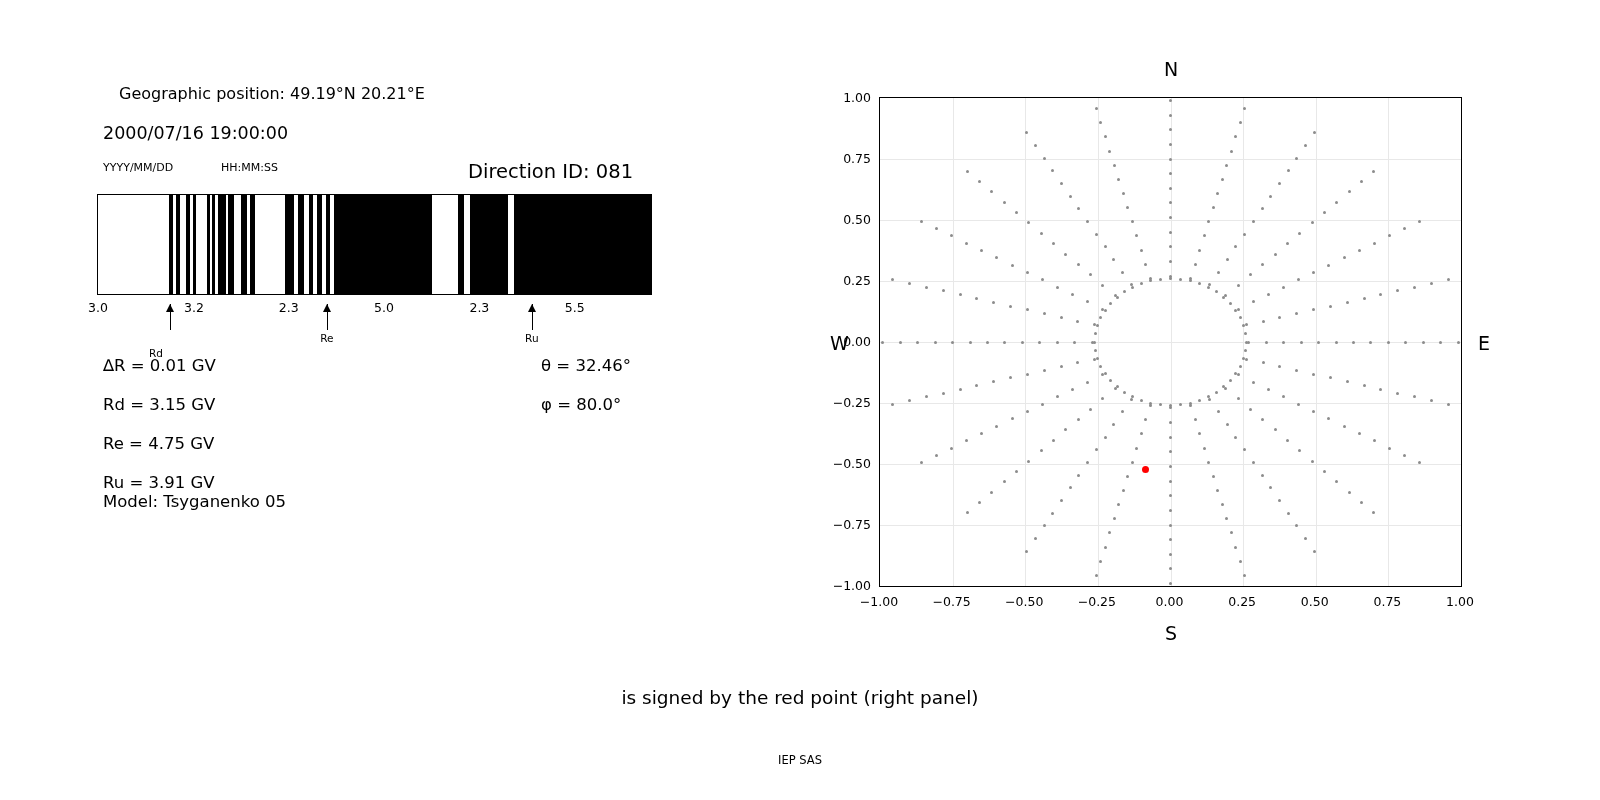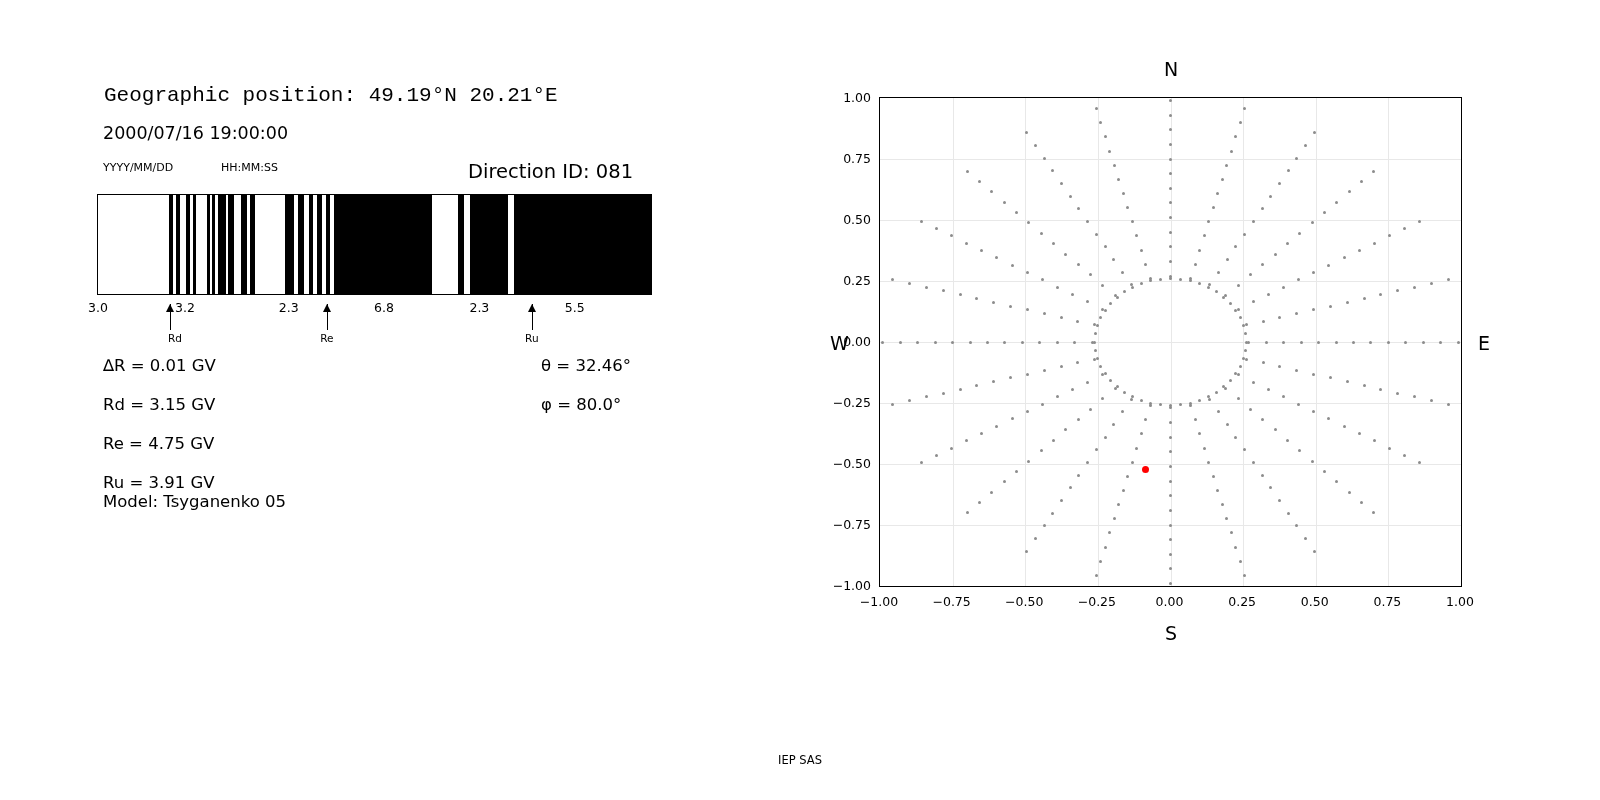--- a/index.html
+++ b/index.html
@@ -17,24 +17,23 @@
   }
 
   
   #left-panel {
     position: absolute;
     left: 0; top: 0;
     width: 800px; height: 680px;
   }
   #geo-position {
     position: absolute;
-    left: 104px; top: 84px;
-    font-size: 21px;
-    white-space: nowrap;
-    font-family: Liberation Mono, monospace;
+    left: 119px; top: 84px;
+    font-size: 16px;
+    white-space: nowrap;
   }
   #datetime {
     position: absolute;
     left: 103px; top: 123px;
     font-size: 17.5px;
     white-space: nowrap;
   }
   #date-format-label {
     position: absolute;
     left: 103px; top: 161px;
@@ -230,27 +229,27 @@
       <div class="pen-band" style="left: 211.189px; width: 4.29052px;"></div>
       <div class="pen-band" style="left: 218.816px; width: 5.24397px;"></div>
       <div class="pen-band" style="left: 227.874px; width: 4.29052px;"></div>
       <div class="pen-band" style="left: 236.455px; width: 97.2517px;"></div>
       <div class="pen-band" style="left: 360.403px; width: 5.72069px;"></div>
       <div class="pen-band" style="left: 371.845px; width: 38.1379px;"></div>
       <div class="pen-band" style="left: 415.703px; width: 137.297px;"></div>
     </div>
   <div id="penumbra-axis">
       <div class="pen-tick-label" style="left: 1px;">3.0</div>
-      <div class="pen-tick-label" style="left: 88px; text-align: right;">3.2</div>
+      <div class="pen-tick-label" style="left: 97px; text-align: right;">3.2</div>
       <div class="pen-tick-label" style="left: 191.69px;">2.3</div>
-      <div class="pen-tick-label" style="left: 287.034px;">6.8</div>
+      <div class="pen-tick-label" style="left: 287.034px;">5.0</div>
       <div class="pen-tick-label" style="left: 382.379px;">2.3</div>
       <div class="pen-tick-label" style="left: 477.724px;">5.5</div>
       <div class="pen-marker" style="left: 72.5086px;"></div>
-      <div class="pen-marker-label" style="left: 78px;">Rd</div>
+      <div class="pen-marker-label" style="left: 59px; margin-top: 15px;">Rd</div>
       <div class="pen-marker" style="left: 229.828px;"></div>
       <div class="pen-marker-label" style="left: 229.828px;">Re</div>
       <div class="pen-marker" style="left: 434.819px;"></div>
       <div class="pen-marker-label" style="left: 434.819px;">Ru</div>
     </div>
 
   <div class="info-left" style="top:356px">∆R = 0.01 GV</div>
   <div class="info-left" style="top:395px">Rd = 3.15 GV</div>
   <div class="info-left" style="top:434px">Re = 4.75 GV</div>
   <div class="info-left" style="top:473px">Ru = 3.91 GV</div>
@@ -655,14 +654,15 @@
     <div class="xtick-label" style="left: 224.25px; top: 594px;">−0.50</div>
     <div class="xtick-label" style="left: 296.875px; top: 594px;">−0.25</div>
     <div class="xtick-label" style="left: 369.5px; top: 594px;">0.00</div>
     <div class="xtick-label" style="left: 442.125px; top: 594px;">0.25</div>
     <div class="xtick-label" style="left: 514.75px; top: 594px;">0.50</div>
     <div class="xtick-label" style="left: 587.375px; top: 594px;">0.75</div>
     <div class="xtick-label" style="left: 660px; top: 594px;">1.00</div>
   </div>
 
 <div id="caption">
+  <div>is signed by the red point (right panel)</div>
 </div>
 <div id="footer">IEP SAS</div>
 
 </body></html>

